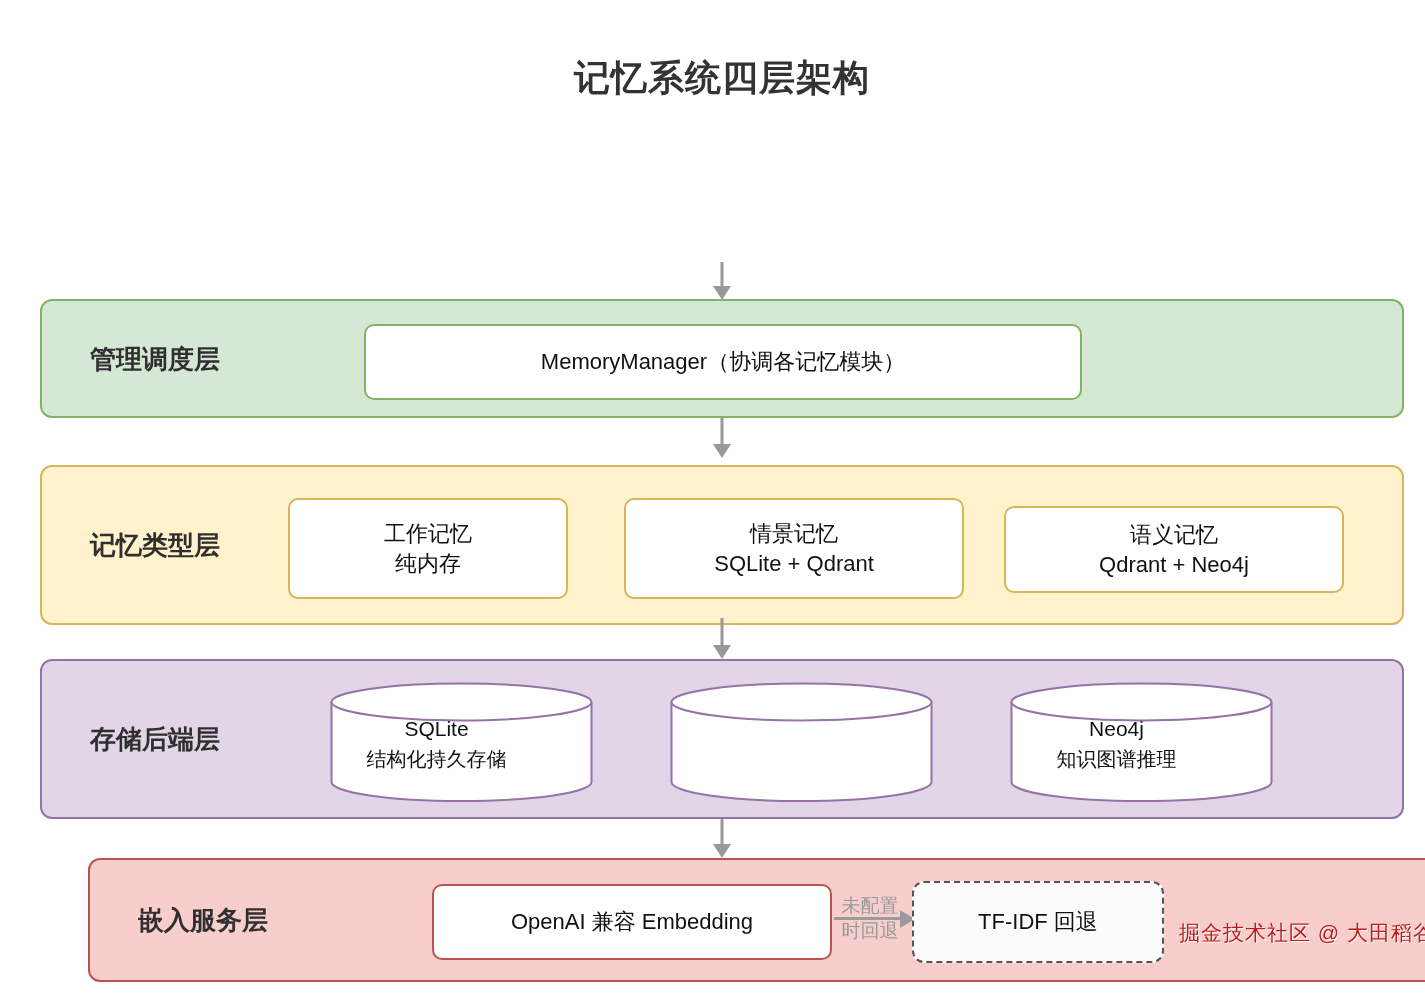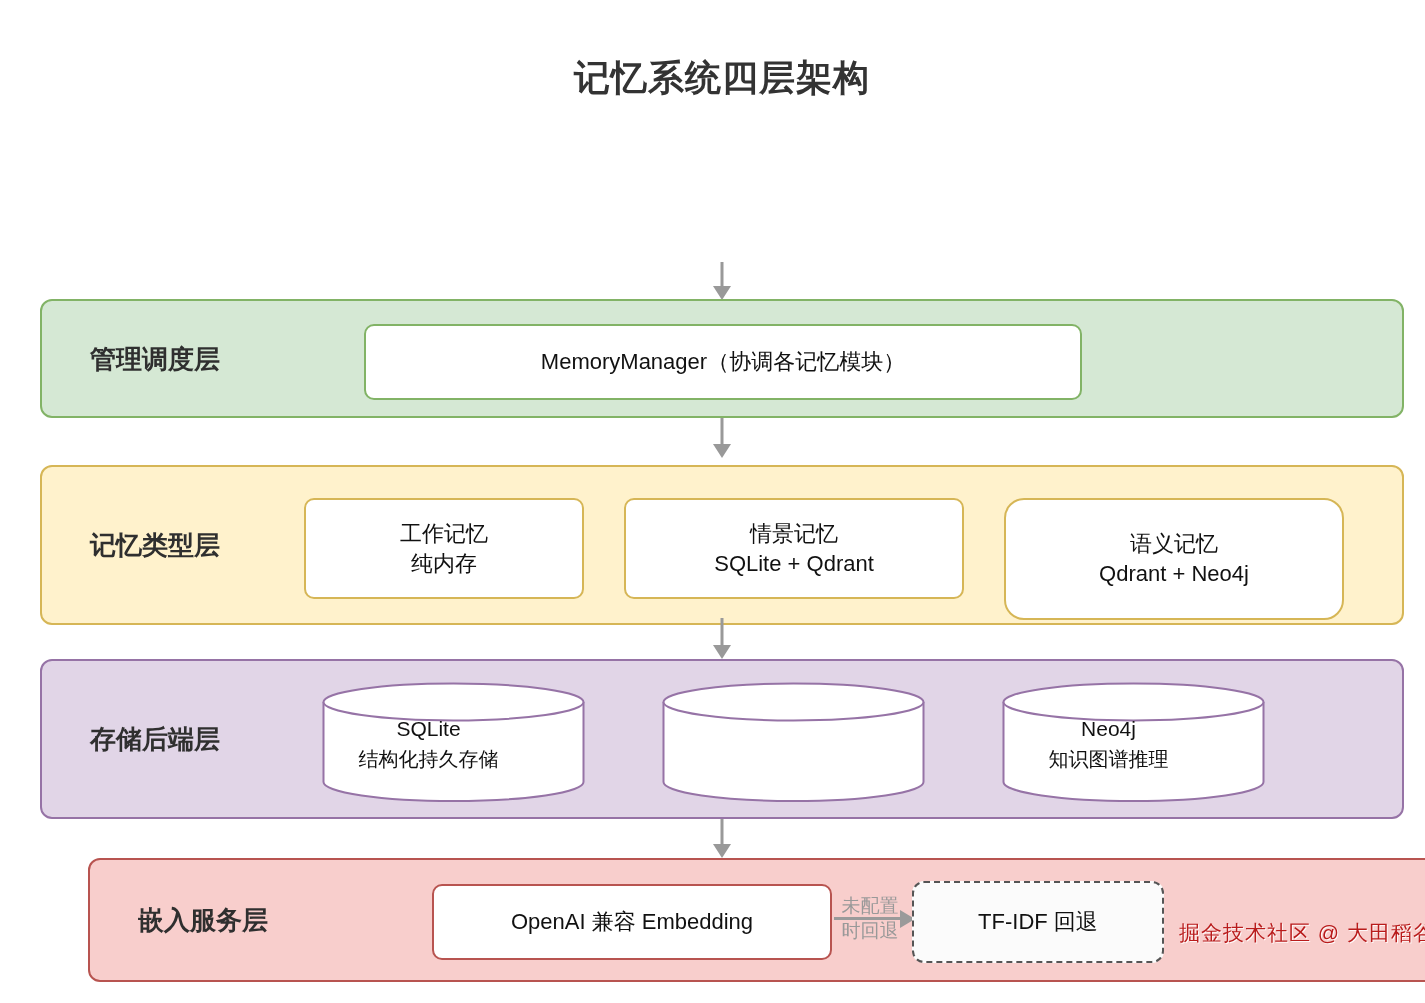--- a/index.html
+++ b/index.html
@@ -40,21 +40,21 @@
     box-sizing:border-box;display:flex;align-items:center;justify-content:center;
     font-size:22px;color:#111111;
   }
   .arrow-v{position:absolute;}
   .arrow-v .line{position:absolute;left:50%;transform:translateX(-50%);top:0;width:3px;background:#999999;}
   .arrow-v .head{
     position:absolute;left:50%;transform:translateX(-50%);width:0;height:0;
     border-left:9px solid transparent;border-right:9px solid transparent;
     border-top:14px solid #999999;
   }
-  .cyl{position:absolute;width:213px;height:121px;}
+  .cyl{position:absolute;width:213px;height:121px;margin-left:8px;}
   .cyl svg{position:absolute;left:0;top:0;}
   .cyl .cyl-text{
     position:absolute;left:0;right:0;top:32px;text-align:center;color:#111111;
   }
   .cyl .cyl-text .l1{font-size:21px;line-height:30px;}
   .cyl .cyl-text .l2{font-size:20px;line-height:30px;}
   .fallback-line{position:absolute;height:3px;background:#9a9a9a;}
   .fallback-head{
     position:absolute;width:0;height:0;
     border-top:9px solid transparent;border-bottom:9px solid transparent;
@@ -89,29 +89,29 @@
     </div>
   </div>
 
   <div class="arrow-v" style="left:713px;top:418px;width:18px;height:40px;">
     <div class="line" style="height:28px;"></div>
     <div class="head" style="top:26px;"></div>
   </div>
 
   <div class="layer layer-yellow" style="top:458px;height:160px;margin-top:7px;">
     <div class="layer-label">记忆类型层</div>
-    <div class="node b-yellow" style="left:262px;top:31px;width:280px;height:101px;">
+    <div class="node b-yellow" style="left:246px;top:31px;width:280px;height:101px;">
       <span class="l1">工作记忆</span>
       <span class="l2">纯内存</span>
     </div>
     <div class="node b-yellow" style="left:582px;top:31px;width:340px;height:101px;text-align:right;">
       <span class="l1">情景记忆</span>
       <span class="l2">SQLite + Qdrant</span>
     </div>
-    <div class="node b-yellow" style="left:962px;top:31px;width:340px;height:122px;border-radius:20px;">
+    <div class="node b-yellow" style="left:962px;top:39px;width:340px;height:87px;">
       <span class="l1">语义记忆</span>
       <span class="l2">Qdrant + Neo4j</span>
     </div>
   </div>
 
   <div class="arrow-v" style="left:713px;top:618px;width:18px;height:41px;">
     <div class="line" style="height:29px;"></div>
     <div class="head" style="top:27px;"></div>
   </div>
 

